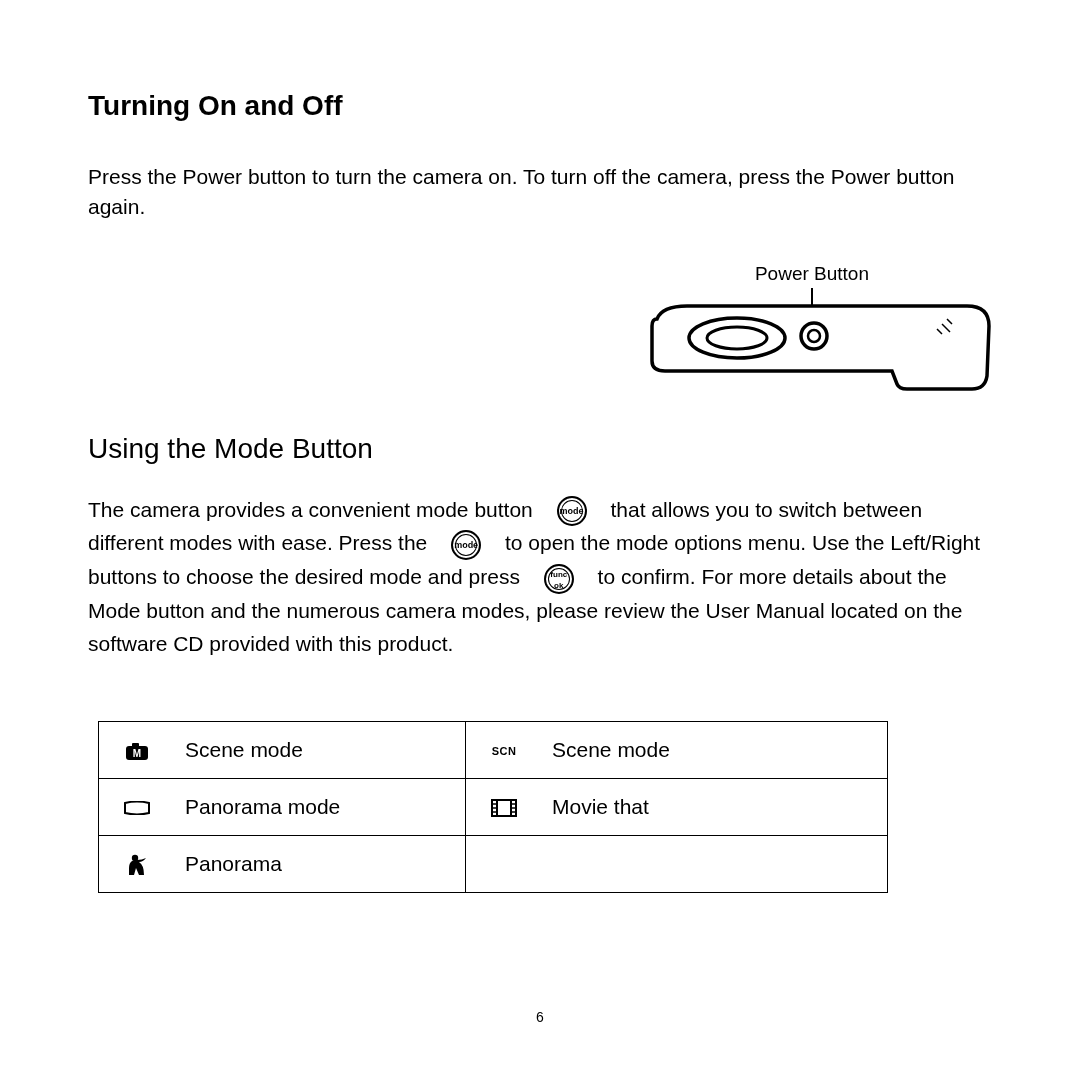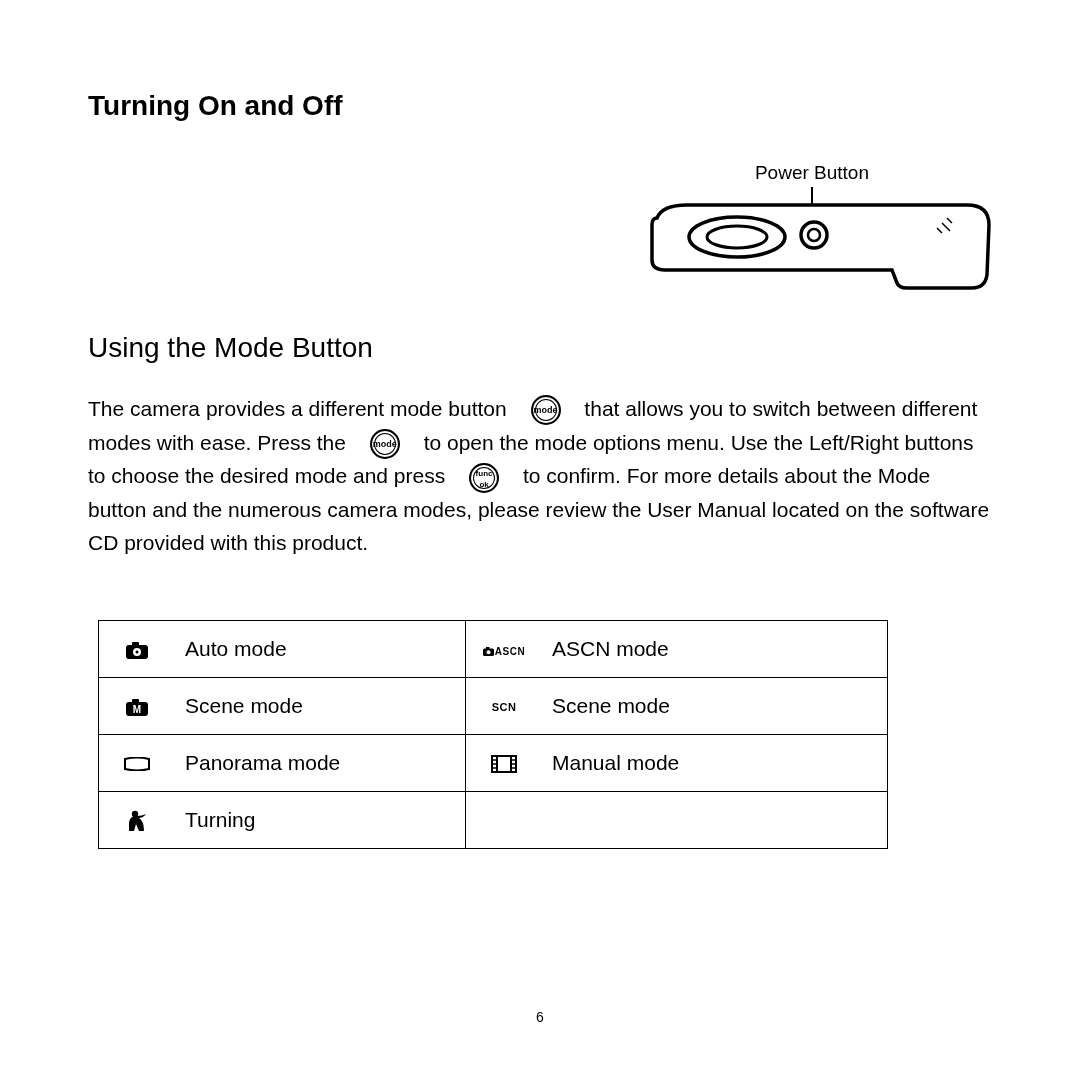--- a/index.html
+++ b/index.html
@@ -138,67 +138,46 @@
     letter-spacing: 0.5px;
   }
 </style>
 </head>
 <body>
 
 <div class="page">
 
   <h2 class="section-heading">Turning On and Off</h2>
 
+  <p class="body-text">Press the Power button to turn the camera on. To turn off the camera, press the Power button again.</p>
 
   <div class="power-diagram-wrap">
     <div class="power-label">Power Button</div>
     <div class="power-line"></div>
     <svg class="camera-svg" width="345" height="105" viewBox="0 0 345 105">
       <path d="M 10 28 Q 5 28 5 35 L 5 70 Q 5 80 18 80 L 245 80 L 250 93 Q 252 98 260 98 L 325 98 Q 338 98 340 85 L 342 35 Q 342 15 320 15 L 40 15 Q 15 15 10 28 Z" fill="#fff" stroke="#000" stroke-width="3.5"></path>
       <ellipse cx="90" cy="47" rx="48" ry="20" fill="none" stroke="#000" stroke-width="3.5"></ellipse>
       <ellipse cx="90" cy="47" rx="30" ry="11" fill="none" stroke="#000" stroke-width="3"></ellipse>
       <g>
         <circle cx="167" cy="45" r="13" fill="none" stroke="#000" stroke-width="3.5"></circle>
         <circle cx="167" cy="45" r="6" fill="none" stroke="#000" stroke-width="2.5"></circle>
       </g>
       <path d="M 295 33 l 8 8 M 300 28 l 5 5 M 290 38 l 5 5" stroke="#000" stroke-width="1.5" fill="none"></path>
     </svg>
   </div>
 
   <h2 class="section-heading-2">Using the Mode Button</h2>
 
   <div class="mode-paragraph">
-    <span>The camera provides a different mode button </span><span class="inline-btn">mode</span><span> that allows you to switch between different modes with ease. Press the </span><span class="inline-btn">mode</span><span> to open the mode options menu. Use the Left/Right buttons to choose the desired mode and press </span><span class="inline-btn func" style="white-space:pre;">func
+    <span>The camera provides a convenient mode button </span><span class="inline-btn">mode</span><span> that allows you to switch between different modes with ease. Press the </span><span class="inline-btn">mode</span><span> to open the mode options menu. Use the Left/Right buttons to choose the desired mode and press </span><span class="inline-btn func" style="white-space:pre;">func
 ok</span><span> to confirm. For more details about the Mode button and the numerous camera modes, please review the User Manual located on the software CD provided with this product.</span>
   </div>
 
   <table class="mode-table">
     <tbody>
-        <tr>
-      <td class="icon-cell">
-        <svg class="ico-auto" width="22" height="17" viewBox="0 0 22 17">
-              <rect x="0" y="3" width="22" height="14" rx="3" fill="#000"></rect>
-              <rect x="6" y="0" width="7" height="4" rx="1" fill="#000"></rect>
-              <circle cx="11" cy="10" r="4" fill="#fff"></circle>
-              <circle cx="11" cy="10" r="1.5" fill="#000"></circle>
-            </svg>
-      </td>
-      <td class="label-cell">Auto mode</td>
-      <td class="icon-cell2">
-        <span style="display:inline-flex;align-items:center;gap:1px;">
-          <svg width="11" height="9" viewBox="0 0 11 9">
-                <rect x="0" y="1.5" width="11" height="7.5" rx="1.5" fill="#000"></rect>
-                <rect x="3" y="0" width="3.5" height="2" fill="#000"></rect>
-                <circle cx="5.5" cy="5.2" r="2" fill="#fff"></circle>
-              </svg>
-          <span class="ico-ascn-text" style="font-size:10px;">ASCN</span>
-        </span>
-      </td>
-      <td class="label-cell2">ASCN mode</td>
-    </tr>
     <tr>
       <td class="icon-cell">
         <svg class="ico-manual" width="22" height="17" viewBox="0 0 22 17">
               <rect x="0" y="3" width="22" height="14" rx="3" fill="#000"></rect>
               <rect x="6" y="0" width="7" height="4" rx="1" fill="#000"></rect>
               <text x="11" y="14" font-size="10" font-weight="bold" fill="#fff" text-anchor="middle" font-family="Arial">M</text>
             </svg>
       </td>
       <td class="label-cell">Scene mode</td>
       <td class="icon-cell2">
@@ -219,30 +198,30 @@
           <rect x="1" y="1" width="5" height="16" fill="none" stroke="#000" stroke-width="2"></rect>
           <rect x="20" y="1" width="5" height="16" fill="none" stroke="#000" stroke-width="2"></rect>
           <line x1="1" y1="5" x2="6" y2="5" stroke="#000" stroke-width="1.5"></line>
           <line x1="1" y1="9" x2="6" y2="9" stroke="#000" stroke-width="1.5"></line>
           <line x1="1" y1="13" x2="6" y2="13" stroke="#000" stroke-width="1.5"></line>
           <line x1="20" y1="5" x2="25" y2="5" stroke="#000" stroke-width="1.5"></line>
           <line x1="20" y1="9" x2="25" y2="9" stroke="#000" stroke-width="1.5"></line>
           <line x1="20" y1="13" x2="25" y2="13" stroke="#000" stroke-width="1.5"></line>
         </svg>
       </td>
-      <td class="label-cell2">Manual mode</td>
+      <td class="label-cell2">Movie that</td>
     </tr>
     <tr>
       <td class="icon-cell">
         <svg class="ico-portrait" width="24" height="24" viewBox="0 0 24 24">
           <circle cx="10" cy="5" r="3.2" fill="#000"></circle>
           <path d="M7 8 Q4 10 4 15 L4 22 L9 22 L11 15 L14 22 L19 22 Q19 12 14 9 Q18 9 21 5 Q17 7 12 7" fill="#000"></path>
         </svg>
       </td>
-      <td class="label-cell">Turning</td>
+      <td class="label-cell">Panorama</td>
       <td class="icon-cell2"></td>
       <td class="label-cell2"></td>
     </tr>
   </tbody>
     </table>
 
   <div class="page-number">6</div>
 
 </div>
 

